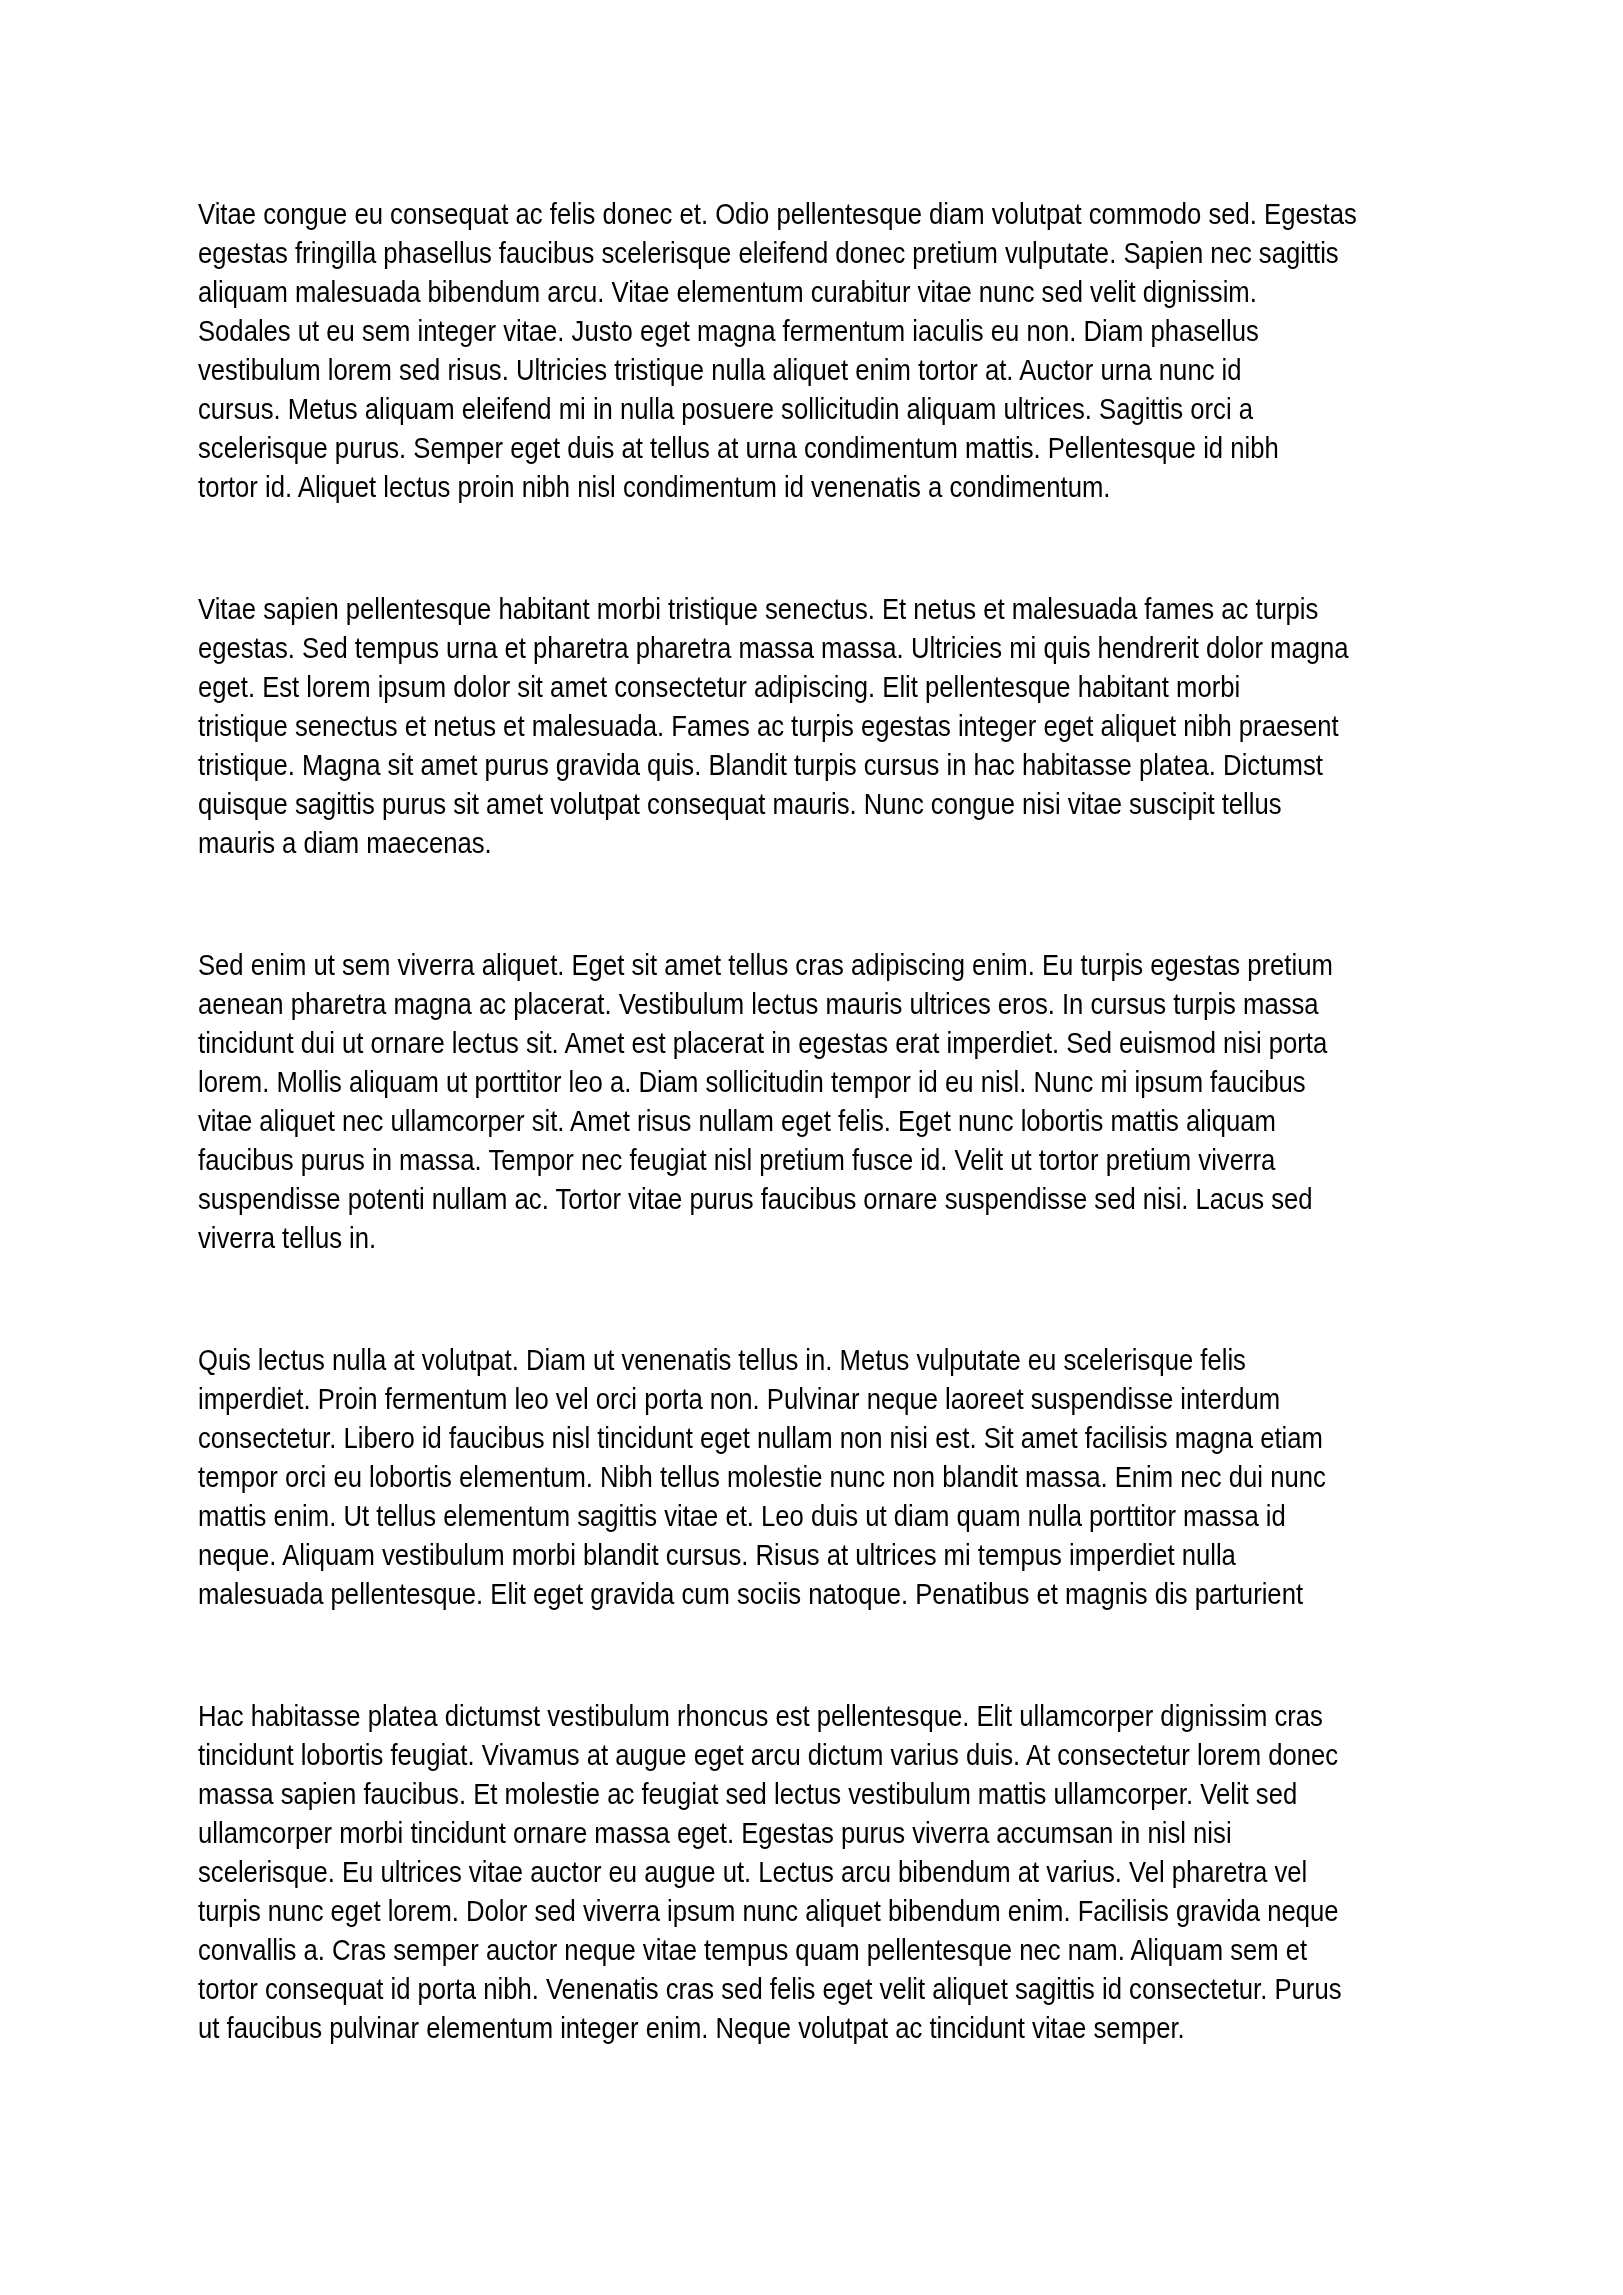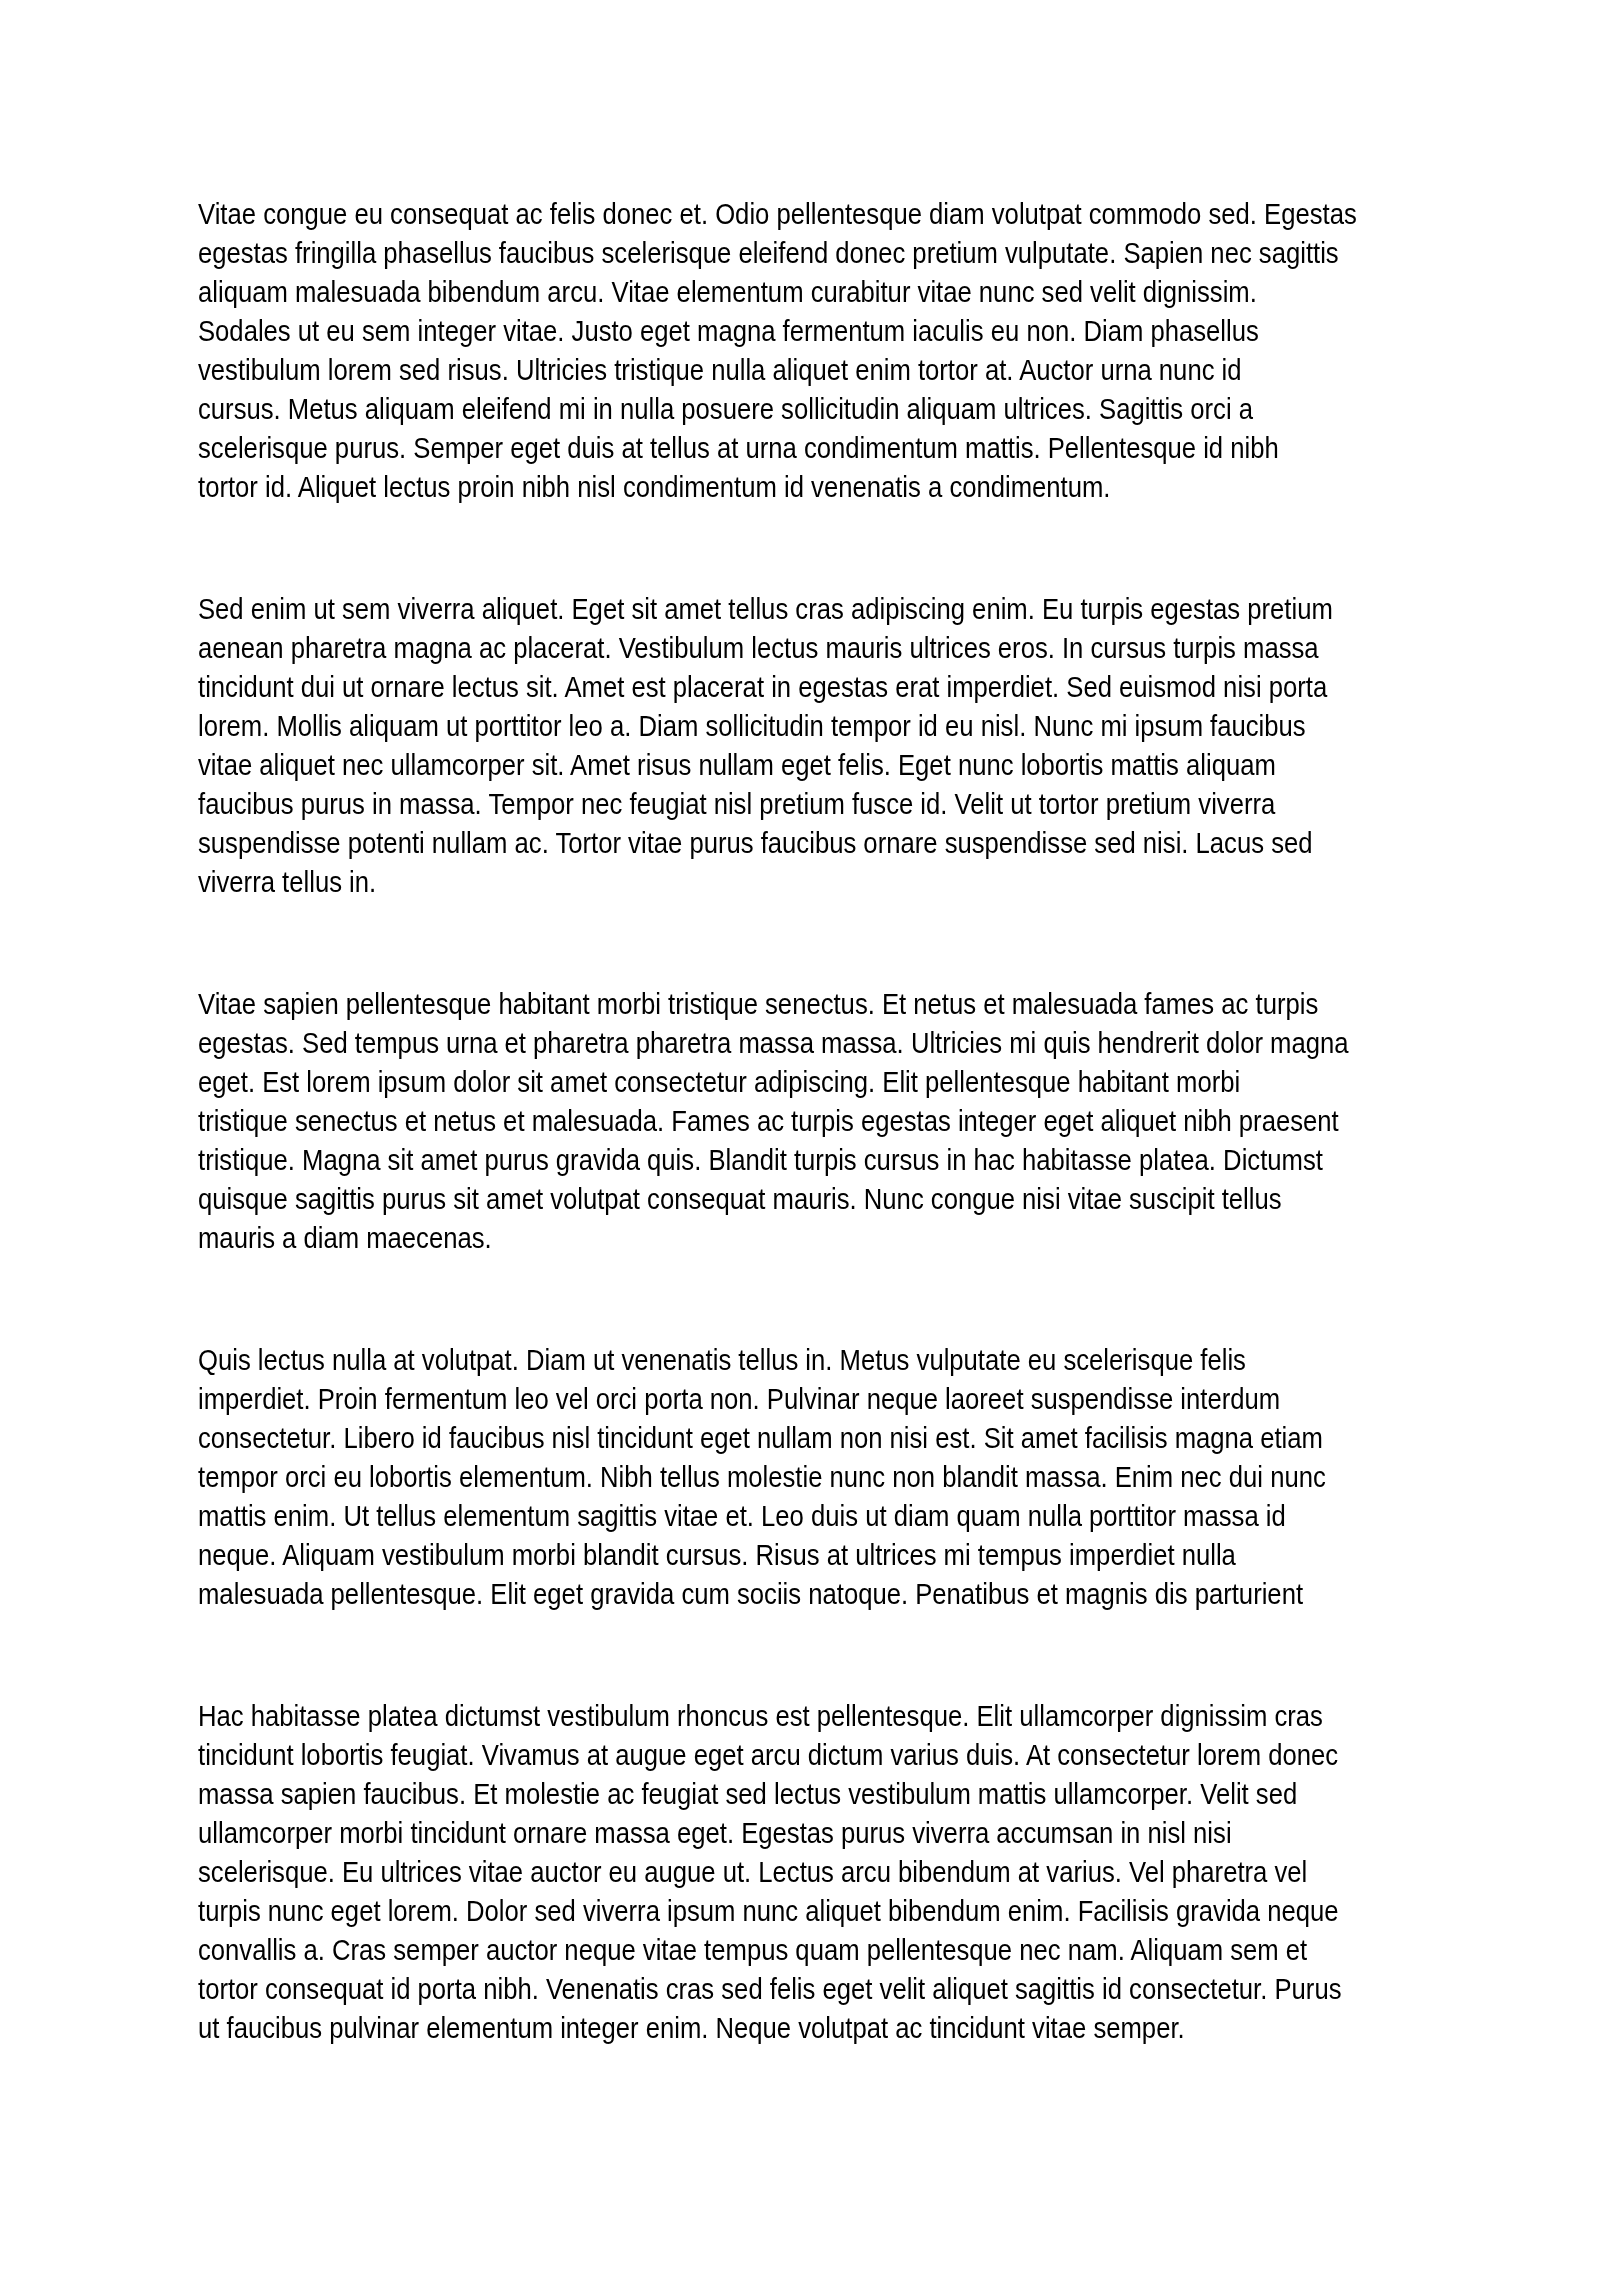--- a/index.html
+++ b/index.html
@@ -54,38 +54,38 @@
       <span class="line">egestas fringilla phasellus faucibus scelerisque eleifend donec pretium vulputate. Sapien nec sagittis</span>
       <span class="line">aliquam malesuada bibendum arcu. Vitae elementum curabitur vitae nunc sed velit dignissim.</span>
       <span class="line">Sodales ut eu sem integer vitae. Justo eget magna fermentum iaculis eu non. Diam phasellus</span>
       <span class="line">vestibulum lorem sed risus. Ultricies tristique nulla aliquet enim tortor at. Auctor urna nunc id</span>
       <span class="line">cursus. Metus aliquam eleifend mi in nulla posuere sollicitudin aliquam ultrices. Sagittis orci a</span>
       <span class="line">scelerisque purus. Semper eget duis at tellus at urna condimentum mattis. Pellentesque id nibh</span>
       <span class="line">tortor id. Aliquet lectus proin nibh nisl condimentum id venenatis a condimentum.</span>
     </div>
 
     <div class="para">
+      <span class="line">Vitae sapien pellentesque habitant morbi tristique senectus. Et netus et malesuada fames ac turpis</span>
+      <span class="line">egestas. Sed tempus urna et pharetra pharetra massa massa. Ultricies mi quis hendrerit dolor magna</span>
+      <span class="line">eget. Est lorem ipsum dolor sit amet consectetur adipiscing. Elit pellentesque habitant morbi</span>
+      <span class="line">tristique senectus et netus et malesuada. Fames ac turpis egestas integer eget aliquet nibh praesent</span>
+      <span class="line">tristique. Magna sit amet purus gravida quis. Blandit turpis cursus in hac habitasse platea. Dictumst</span>
+      <span class="line">quisque sagittis purus sit amet volutpat consequat mauris. Nunc congue nisi vitae suscipit tellus</span>
+      <span class="line">mauris a diam maecenas.</span>
+    </div>
+
+    <div class="para">
       <span class="line">Sed enim ut sem viverra aliquet. Eget sit amet tellus cras adipiscing enim. Eu turpis egestas pretium</span>
       <span class="line">aenean pharetra magna ac placerat. Vestibulum lectus mauris ultrices eros. In cursus turpis massa</span>
       <span class="line">tincidunt dui ut ornare lectus sit. Amet est placerat in egestas erat imperdiet. Sed euismod nisi porta</span>
       <span class="line">lorem. Mollis aliquam ut porttitor leo a. Diam sollicitudin tempor id eu nisl. Nunc mi ipsum faucibus</span>
       <span class="line">vitae aliquet nec ullamcorper sit. Amet risus nullam eget felis. Eget nunc lobortis mattis aliquam</span>
       <span class="line">faucibus purus in massa. Tempor nec feugiat nisl pretium fusce id. Velit ut tortor pretium viverra</span>
       <span class="line">suspendisse potenti nullam ac. Tortor vitae purus faucibus ornare suspendisse sed nisi. Lacus sed</span>
       <span class="line">viverra tellus in.</span>
-    </div>
-
-    <div class="para">
-      <span class="line">Vitae sapien pellentesque habitant morbi tristique senectus. Et netus et malesuada fames ac turpis</span>
-      <span class="line">egestas. Sed tempus urna et pharetra pharetra massa massa. Ultricies mi quis hendrerit dolor magna</span>
-      <span class="line">eget. Est lorem ipsum dolor sit amet consectetur adipiscing. Elit pellentesque habitant morbi</span>
-      <span class="line">tristique senectus et netus et malesuada. Fames ac turpis egestas integer eget aliquet nibh praesent</span>
-      <span class="line">tristique. Magna sit amet purus gravida quis. Blandit turpis cursus in hac habitasse platea. Dictumst</span>
-      <span class="line">quisque sagittis purus sit amet volutpat consequat mauris. Nunc congue nisi vitae suscipit tellus</span>
-      <span class="line">mauris a diam maecenas.</span>
     </div>
 
     <div class="para">
       <span class="line">Quis lectus nulla at volutpat. Diam ut venenatis tellus in. Metus vulputate eu scelerisque felis</span>
       <span class="line">imperdiet. Proin fermentum leo vel orci porta non. Pulvinar neque laoreet suspendisse interdum</span>
       <span class="line">consectetur. Libero id faucibus nisl tincidunt eget nullam non nisi est. Sit amet facilisis magna etiam</span>
       <span class="line">tempor orci eu lobortis elementum. Nibh tellus molestie nunc non blandit massa. Enim nec dui nunc</span>
       <span class="line">mattis enim. Ut tellus elementum sagittis vitae et. Leo duis ut diam quam nulla porttitor massa id</span>
       <span class="line">neque. Aliquam vestibulum morbi blandit cursus. Risus at ultrices mi tempus imperdiet nulla</span>
       <span class="line">malesuada pellentesque. Elit eget gravida cum sociis natoque. Penatibus et magnis dis parturient</span>

